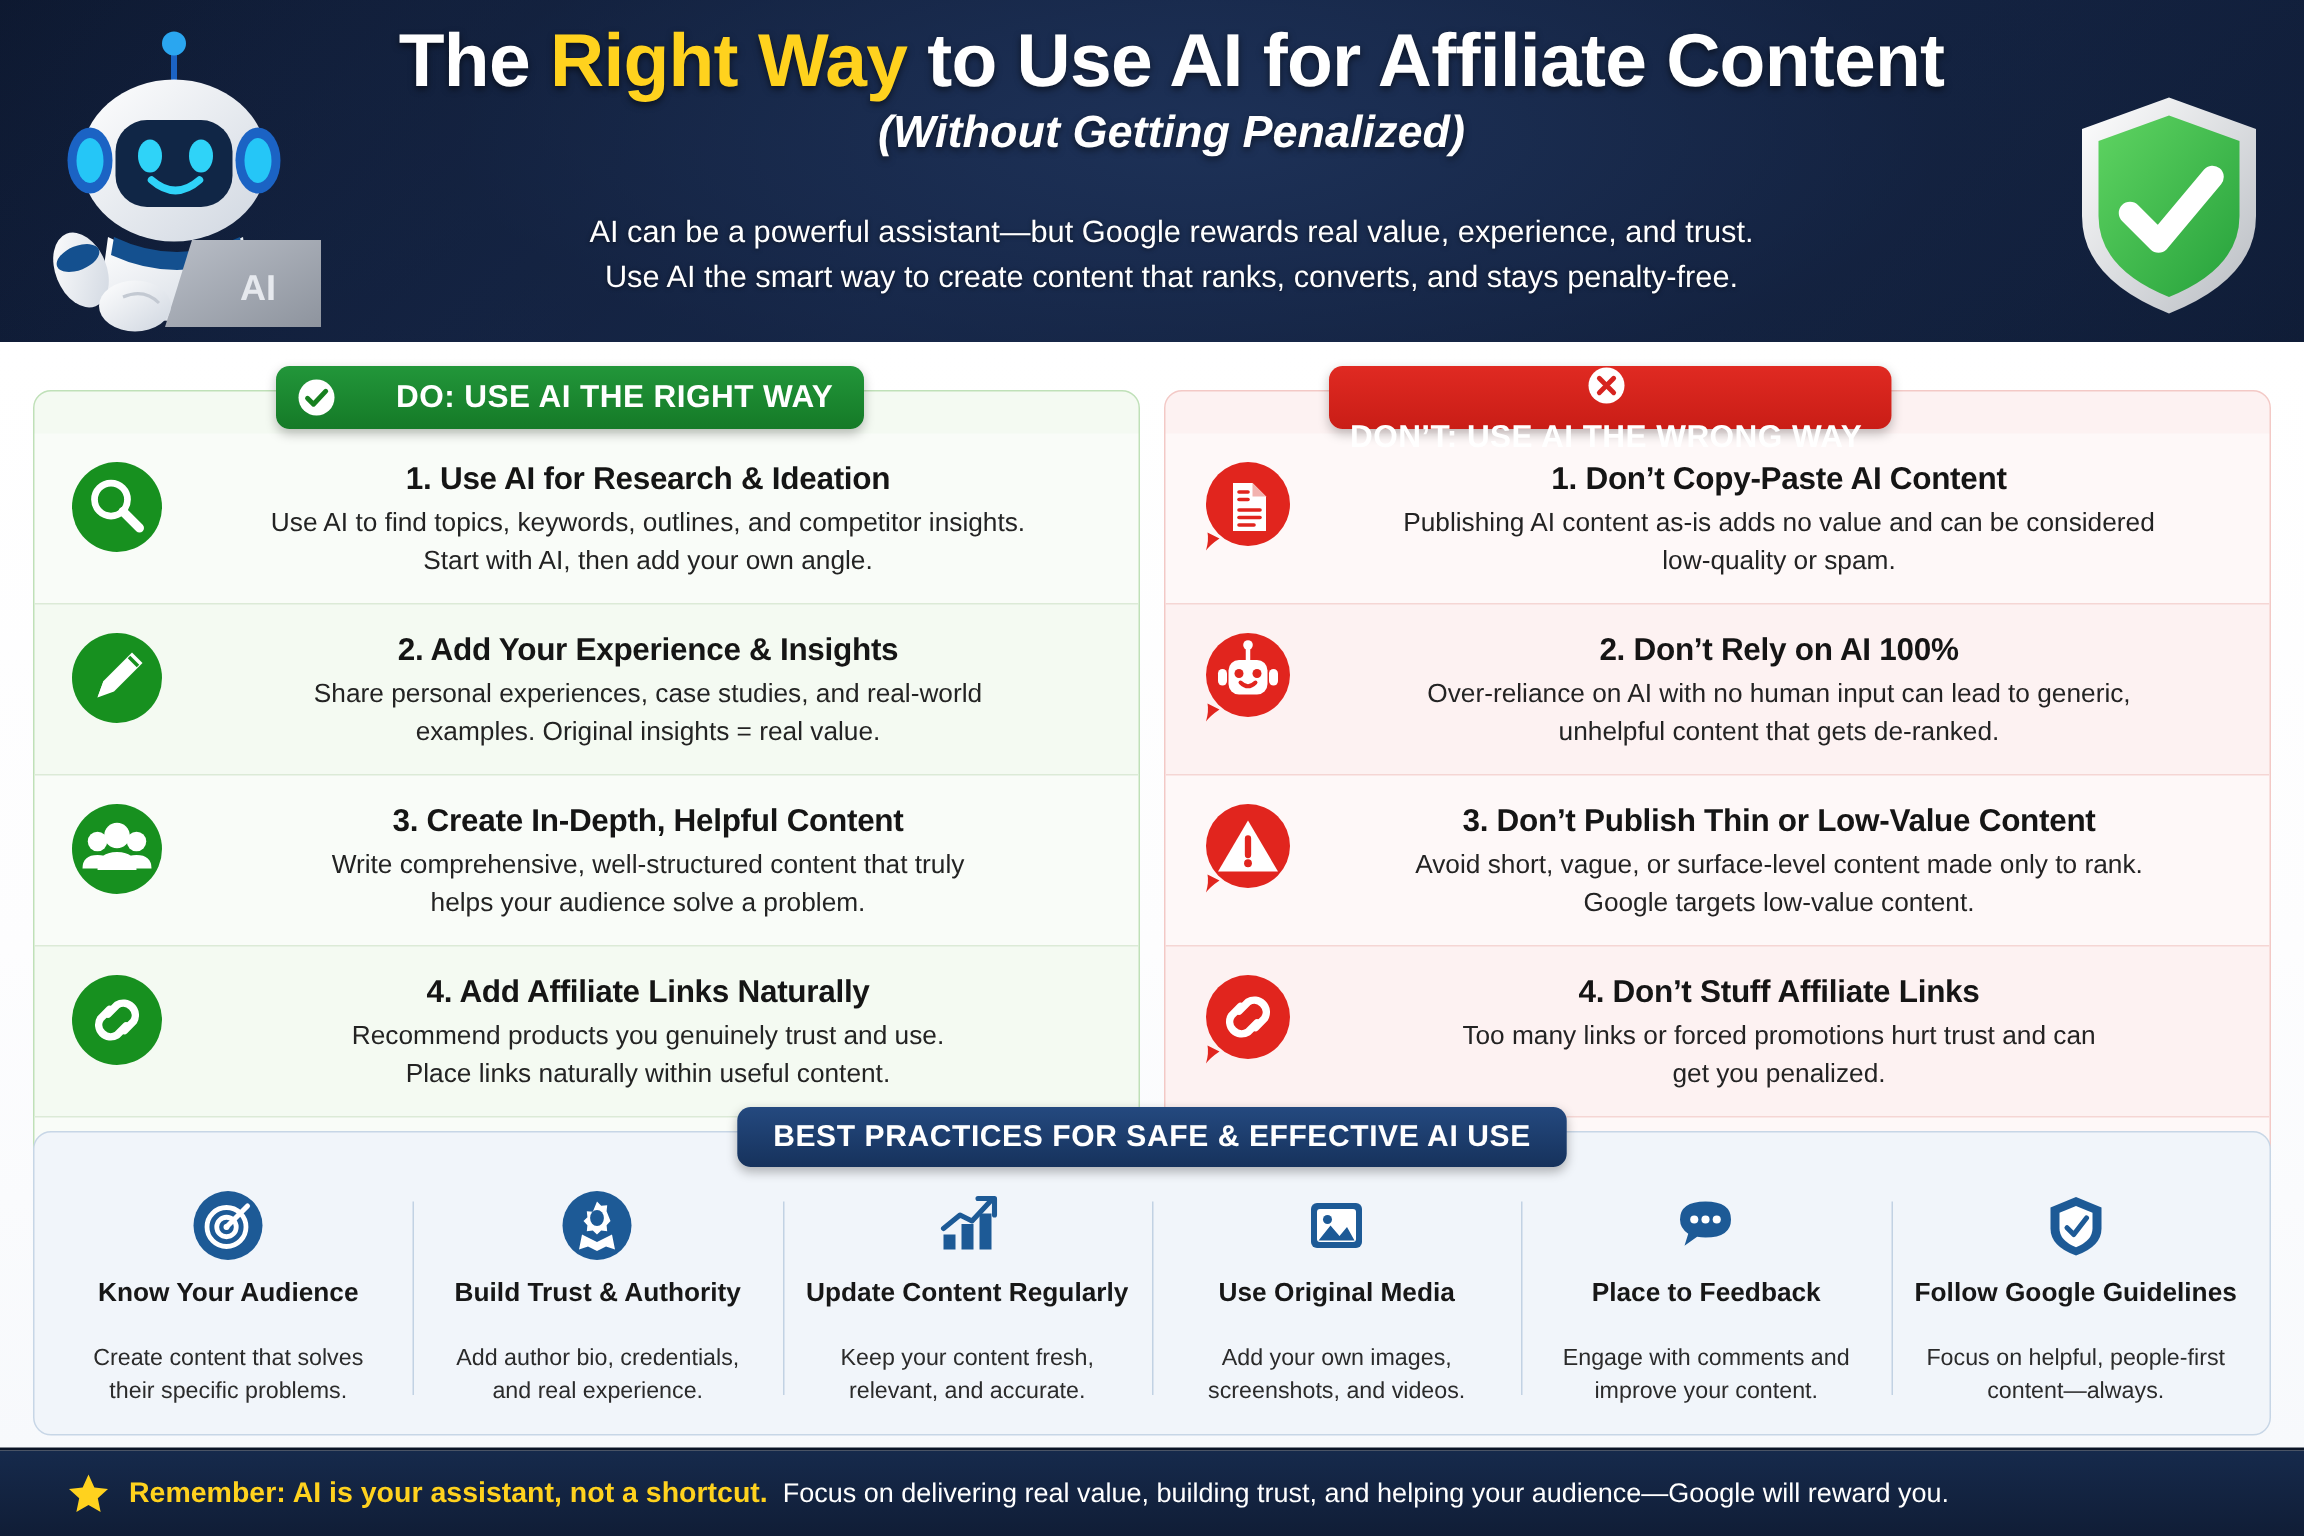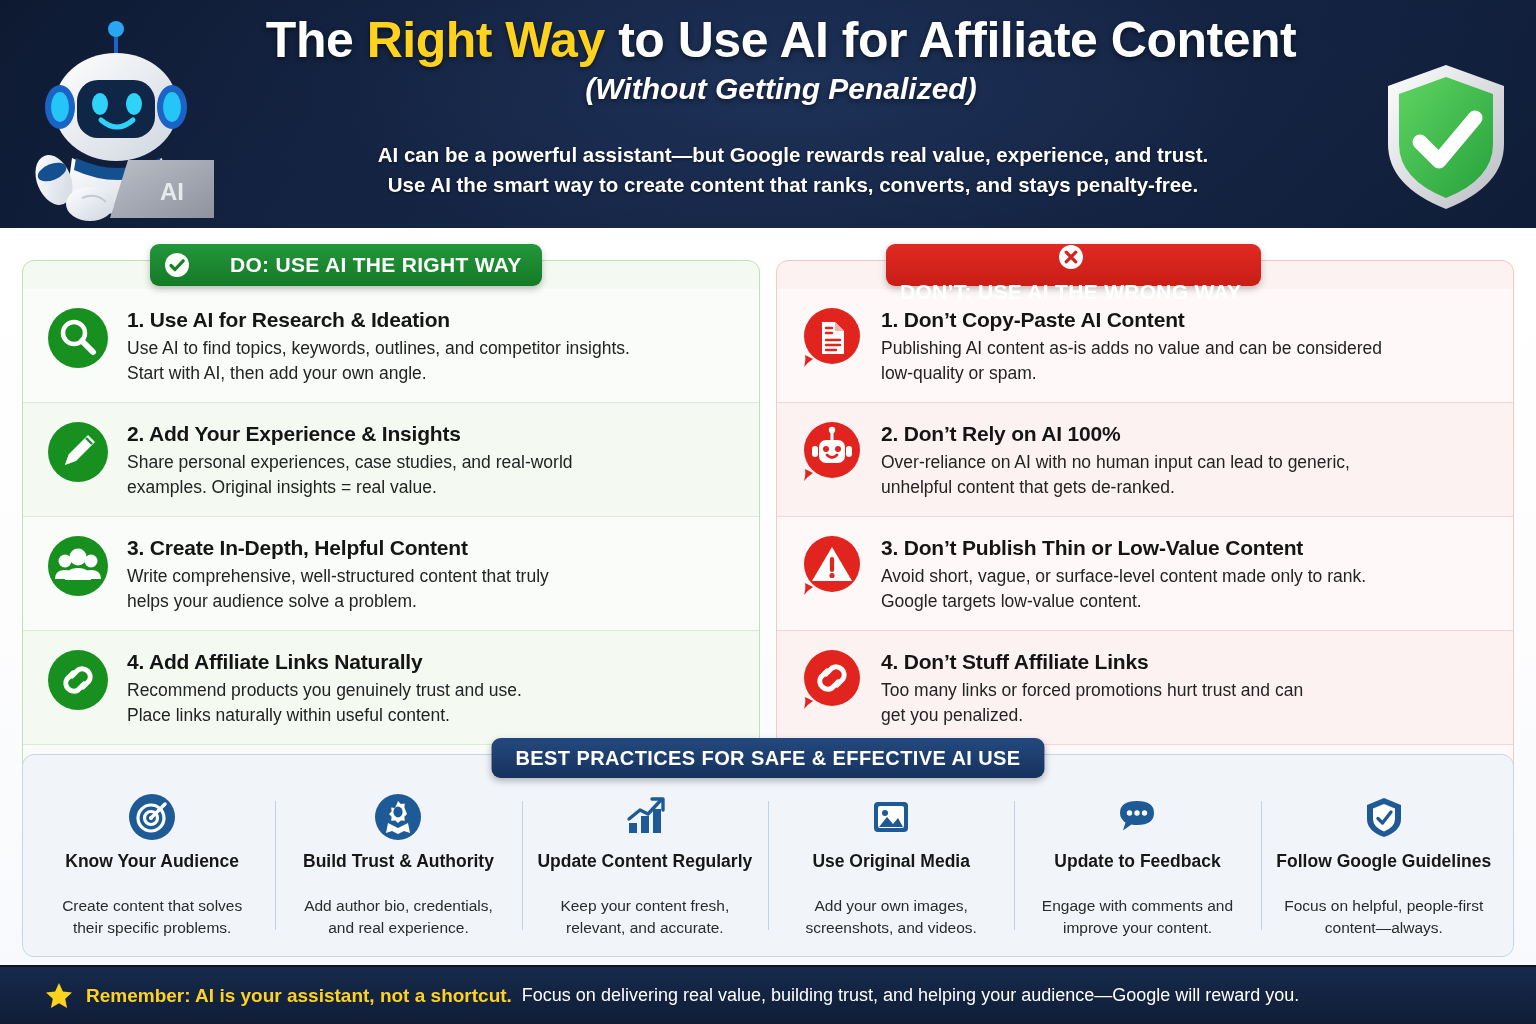--- a/index.html
+++ b/index.html
@@ -29,23 +29,23 @@
     text-shadow:0 2px 5px rgba(0,0,0,.55);
     white-space:nowrap;
   }
   .title .hl { color:#FFD21E; }
   .subtitle {
     margin-top:4px;
     font-size:30px; font-weight:bold; font-style:italic; color:#ffffff;
     text-shadow:0 2px 5px rgba(0,0,0,.5);
   }
   .lede {
-    position:absolute; left:208px; top:140px; width:1170px;
+    position:absolute; left:196px; top:140px; width:1170px;
     text-align:center;
-    font-size:20.5px; font-weight:bold; color:#ffffff; line-height:1.45;
+    font-size:20.5px; font-weight:normal; color:#ffffff; line-height:1.45;
     text-shadow:0 1px 3px rgba(0,0,0,.5);
   }
 
   
   .robot { position:absolute; left:24px; top:12px; width:190px; height:212px; }
   .shield-badge { position:absolute; right:26px; top:62px; width:128px; height:150px; }
 
   
   .body-wrap {
     position:absolute; top:228px; left:0;
@@ -68,28 +68,29 @@
   .badge {
     position:absolute; top:-16px;
     height:42px; border-radius:9px;
     display:flex; align-items:center; gap:10px;
     padding:0 20px 0 14px;
     color:#fff; font-size:21px; font-weight:bold; letter-spacing:.3px;
     white-space:nowrap;
     box-shadow:0 3px 7px rgba(0,0,0,.25);
     z-index:4;
   }
-  .badge.do   { left:128px; background:linear-gradient(180deg,#22963a 0%,#157a27 100%);gap:40px; }
+  .badge.do   { left:162px; background:linear-gradient(180deg,#22963a 0%,#157a27 100%);gap:40px; }
   .badge.dont { left:110px; background:linear-gradient(180deg,#e02a22 0%,#c91d16 100%);flex-direction:column; }
   .badge-ico { width:26px; height:26px; flex:0 0 26px; }
 
   .row {
     display:flex; align-items:flex-start; gap:18px;
     padding:16px 22px 16px 24px;
     min-height:92px;
+    text-align:center;
   }
   .panel.do .row:nth-child(odd)   { background:rgba(255,255,255,.45); }
   .panel.do .row + .row           { border-top:1px solid #dcead7; }
   .panel.dont .row:nth-child(odd) { background:rgba(255,255,255,.45); }
   .panel.dont .row + .row         { border-top:1px solid #f5d6d4; }
 
   .row-ico { flex:0 0 62px; width:62px; height:62px; margin-top:2px; }
   .row-txt { flex:1; padding-top:2px; }
   .row-title {
     font-size:21px; font-weight:bold; color:#151515;
@@ -524,21 +525,21 @@
 
       <div class="bp-item">
         <div class="bp-ico">
           <svg viewBox="0 0 48 48" width="48" height="48">
             <path d="M24 8 q17 0 17 12 q0 12 -17 12 q-3 0 -5.6 -.5 l-8.4 6 l2.5 -8 q-5.5 -3.6 -5.5 -9.5 q0 -12 17 -12 z" fill="#1d5a96"></path>
             <circle cx="16.5" cy="20" r="2.7" fill="#fff"></circle>
             <circle cx="24" cy="20" r="2.7" fill="#fff"></circle>
             <circle cx="31.5" cy="20" r="2.7" fill="#fff"></circle>
           </svg>
         </div>
-        <div class="bp-title">Update to Feedback</div>
+        <div class="bp-title">Place to Feedback</div>
         <div class="bp-desc">
           <div>Engage with comments and</div>
           <div>improve your content.</div>
         </div>
       </div>
 
       <div class="bp-item">
         <div class="bp-ico">
           <svg viewBox="0 0 48 48" width="48" height="48">
             <path d="M24 5 L41 12 V26 Q41 38 24 44 Q7 38 7 26 V12 Z" fill="#1d5a96"></path>

